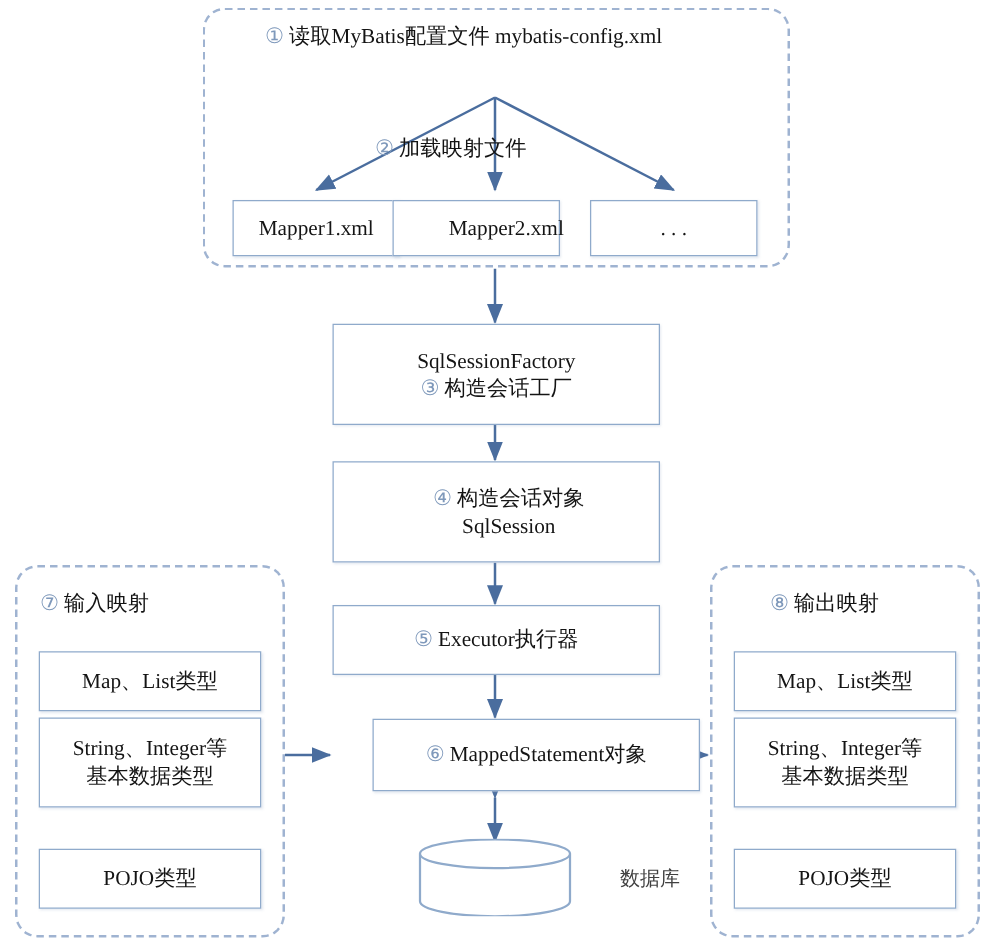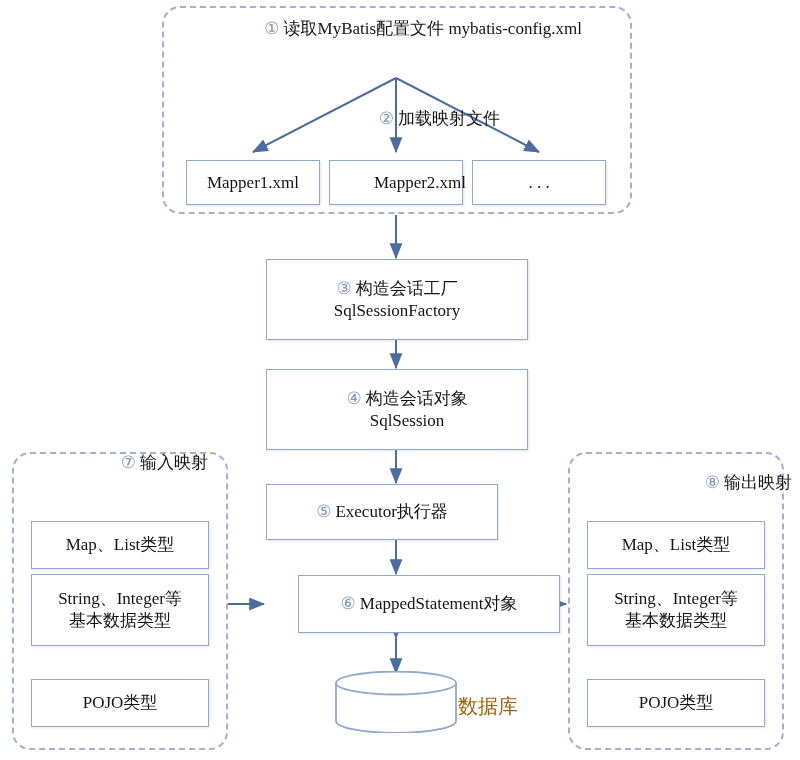--- a/index.html
+++ b/index.html
@@ -42,21 +42,21 @@
     line-height: 1.28;
     font-size: 17px;
     color: #141414;
     box-shadow: 1px 1px 2px rgba(140,160,190,0.25);
   }
   .box .line { display: block; white-space: nowrap; }
 
   
   .freetext {
     position: absolute;
-    text-align: right;
+    text-align: left;
     line-height: 1.3;
     font-size: 17px;
     color: #141414;
     white-space: nowrap;
   }
 
   
   .circnum {
     color: #7f99bb;
     font-size: 17px;
@@ -73,23 +73,23 @@
     pointer-events: none;
   }
 
   
   .db {
     position: absolute;
   }
   .db-label {
     position: absolute;
     width: 100%;
-    text-align: left;
-    font-size: 20px;
-    color: #a16207;
+    text-align: center;
+    font-size: 16px;
+    color: #404040;
     white-space: nowrap;
   }
 </style>
 </head>
 <body>
 
 <div id="stage">
 
   <svg id="connectors" viewBox="0 0 800 760" xmlns="http://www.w3.org/2000/svg">
     <defs>
@@ -136,42 +136,42 @@
 
   <div class="freetext" style="left:300px; top:108px; width:200px;">
     <span class="line">
       <span class="circnum">②</span><span>加载映射文件</span>
     </span>
   </div>
 
   <div class="box" style="left:186px; top:160px; width:134px; height:45px;align-items:center;">
     <span class="line">Mapper1.xml</span>
   </div>
-  <div class="box" style="left:329px; top:160px; width:134px; height:45px;padding-left:48px;">
+  <div class="box" style="left:314px; top:160px; width:134px; height:45px;padding-left:48px;">
     <span class="line">Mapper2.xml</span>
   </div>
   <div class="box" style="left:472px; top:160px; width:134px; height:45px;">
     <span class="line">. . .</span>
   </div>
 
   <div class="box" style="left:266px; top:259px; width:262px; height:81px;">
+    <span class="line">SqlSessionFactory</span>
     <span class="line">
       <span class="circnum">③</span><span>构造会话工厂</span>
     </span>
-    <span class="line">SqlSessionFactory</span>
   </div>
 
   <div class="box" style="left:266px; top:369px; width:262px; height:81px;padding-left:20px;">
     <span class="line">
       <span class="circnum">④</span><span>构造会话对象</span>
     </span>
     <span class="line">SqlSession</span>
   </div>
 
-  <div class="box" style="left:266px; top:484px; width:232px; height:56px;">
+  <div class="box" style="left:266px; top:484px; width:262px; height:56px;">
     <span class="line">
       <span class="circnum">⑤</span><span>Executor执行器</span>
     </span>
   </div>
 
   <div class="box" style="left:266px; top:575px; width:262px; height:58px;margin-left:32px;">
     <span class="line">
       <span class="circnum">⑥</span><span>MappedStatement对象</span>
     </span>
   </div>
@@ -179,21 +179,21 @@
   <div class="db" style="left:334px; top:671px; width:124px; height:62px;">
     <svg width="124" height="62" viewBox="0 0 124 62" xmlns="http://www.w3.org/2000/svg">
       <path d="M2,12 L2,50 A60,12 0 0 0 122,50 L122,12" fill="#ffffff" stroke="#8faacb" stroke-width="1.8"></path>
       <ellipse cx="62" cy="12" rx="60" ry="11.5" fill="#ffffff" stroke="#8faacb" stroke-width="1.8"></ellipse>
     </svg>
     <span class="db-label" style="top:22px;">数据库</span>
   </div>
 
   <div class="group-dashed" style="left:12px; top:452px; width:216px; height:298px;"></div>
 
-  <div class="freetext" style="left:32px; top:452px; width:176px;">
+  <div class="freetext" style="left:32px; top:472px; width:176px;">
     <span class="line">
       <span class="circnum">⑦</span><span>输入映射</span>
     </span>
   </div>
 
   <div class="box" style="left:31px; top:521px; width:178px; height:48px;">
     <span class="line">Map、List类型</span>
   </div>
   <div class="box" style="left:31px; top:574px; width:178px; height:72px;">
     <span class="line">String、Integer等</span>

